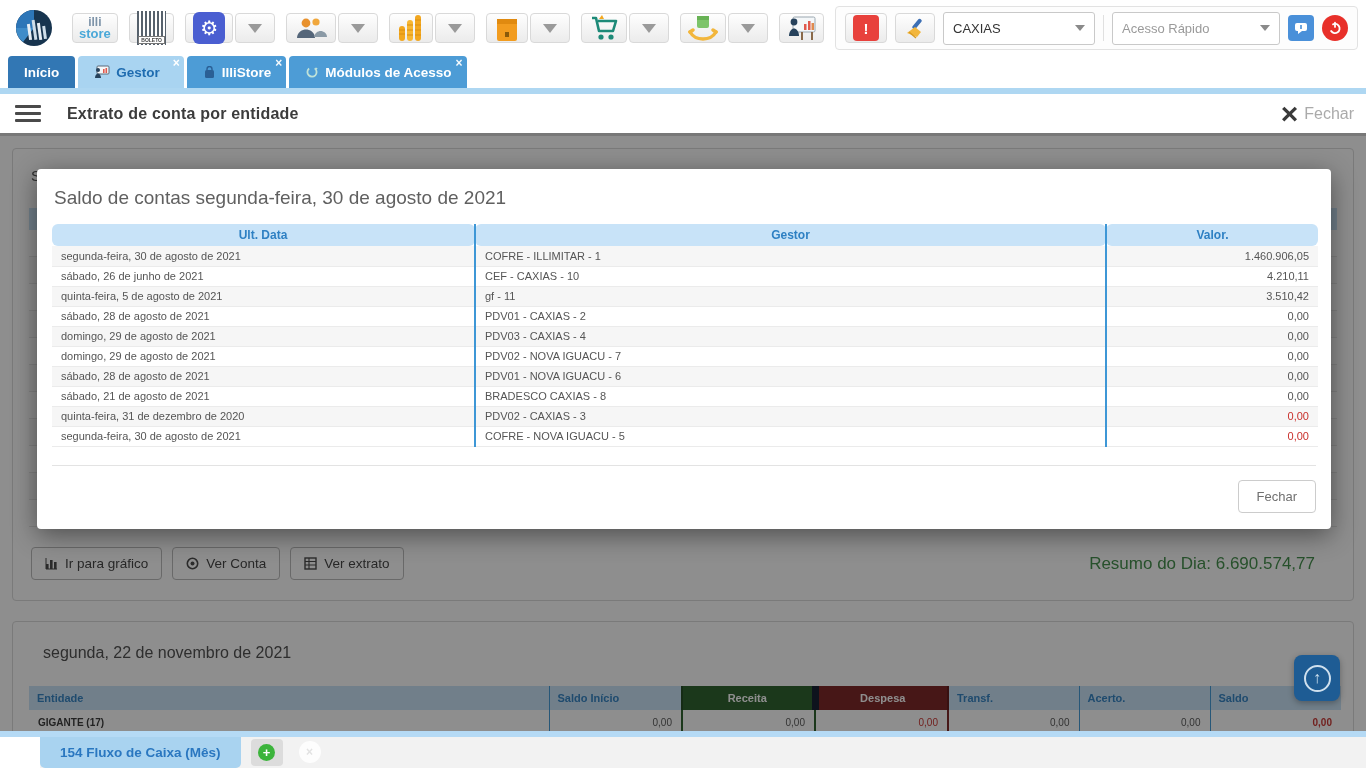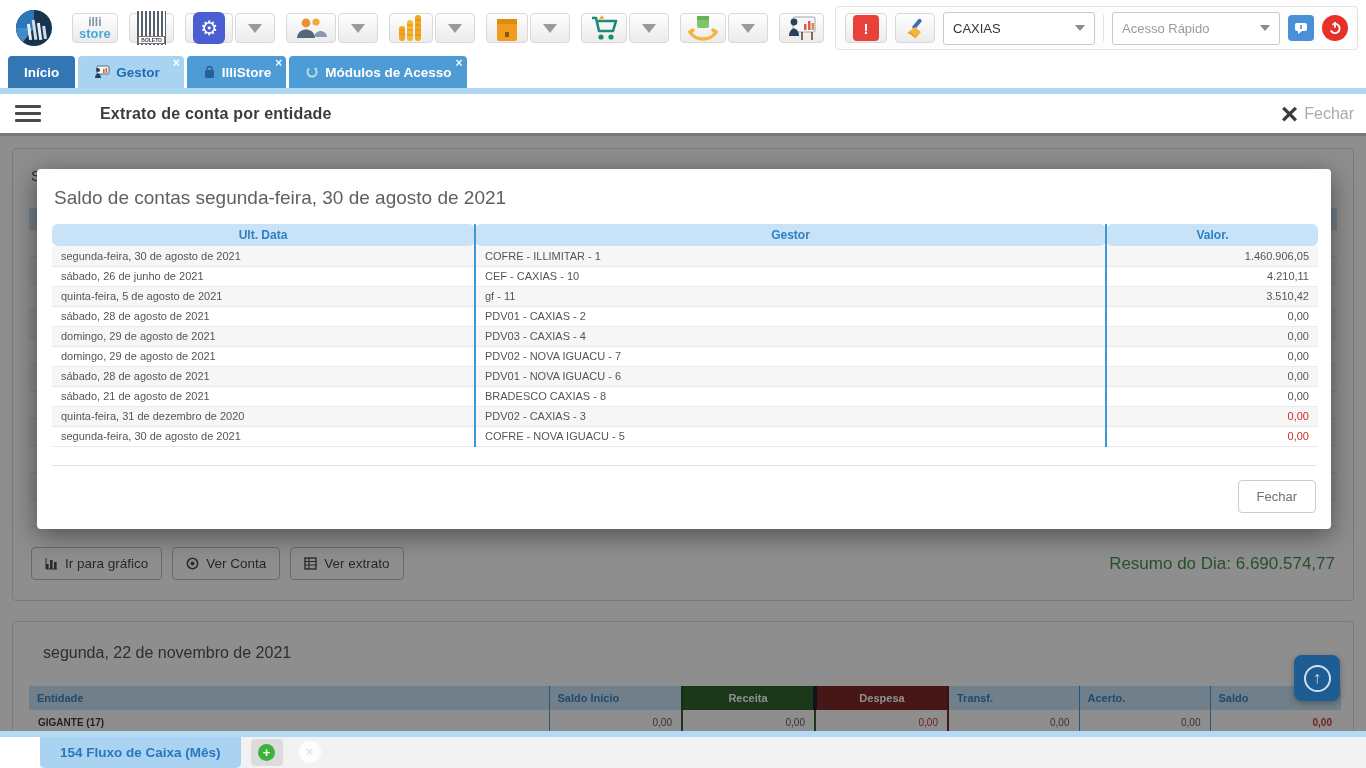--- a/index.html
+++ b/index.html
@@ -35,21 +35,21 @@
   
   .tabbar { position:absolute; top:56px; left:0; right:0; height:32px; background:#fff; display:flex; align-items:flex-end; padding-left:8px; gap:3px; z-index:80; }
   .tab { position:relative; height:32px; display:flex; align-items:center; gap:6px; padding:0 16px; border-radius:4px 4px 0 0; font-size:13.5px; font-weight:bold; cursor:pointer; }
   .tab.home { background:#3277b4; color:#fff; }
   .tab.active { background:#a9d4f1; color:#1f6cb0; padding-right:24px; }
   .tab.blue { background:#4d9cd6; color:#fff; padding-right:15px; }
   .tab .tclose { position:absolute; top:1px; right:4px; font-size:12px; color:rgba(255,255,255,0.95); font-weight:bold; line-height:12px; cursor:pointer; }
   .tabstrip { position:absolute; top:88px; left:0; right:0; height:6px; background:#aed7f2; z-index:80; }
 
   
-  .pagehead { position:absolute; top:94px; left:0; right:0; height:39px; background:#fff; display:flex; align-items:center; z-index:80;gap:33px; }
+  .pagehead { position:absolute; top:94px; left:0; right:0; height:39px; background:#fff; display:flex; align-items:center; z-index:80; }
   .burger { width:26px; margin-left:15px; cursor:pointer; }
   .burger div { height:3px; background:#4a4a4a; margin:4px 0; border-radius:1px; }
   .pagetitle { margin-left:26px; font-size:16px; color:#3c3c3c; font-weight:bold; letter-spacing:0.2px; }
   .closearea { margin-left:auto; display:flex; align-items:center; margin-right:12px; gap:6px; cursor:pointer; }
   .bigx { font-size:30px; color:#3a3a3a; font-weight:bold; line-height:28px; }
   .closelabel { font-size:16px; color:#aaa; }
 
   
   .content { position:absolute; top:133px; left:0; bottom:37px; right:0; background:#fff; border-top:3px solid #d6d6d6; padding:12px 12px 0; overflow:hidden; z-index:10; }
   .panel { border:1px solid #d9d9d9; border-radius:4px; padding:16px; background:#fff; }
@@ -61,25 +61,25 @@
   .etable .ehead .hl { flex:1; font-size:11px; font-weight:bold; color:#2e80c3; padding:5px 8px; }
   .etable .ehead .hr { width:230px; }
   .erow { display:flex; border-bottom:1px solid #e4e4e4; }
   .erow:nth-child(odd) { background:#f9f9f9; }
   .erow .nm { flex:1; font-size:11px; font-weight:bold; color:#333; padding:7px 8px; }
   .erow .vl { width:230px; font-size:11px; text-align:right; padding:7px 10px; }
   .vred { color:#c9302c; } .vgreen { color:#2e7d32; font-weight:bold; } .vblue { color:#1c75bc; font-weight:bold; }
 
   .actions { display:flex; align-items:center; gap:10px; margin:20px 2px 4px; }
   .actbtn { display:flex; align-items:center; gap:7px; border:1px solid #b9b9b9; border-radius:4px; background:#fff; padding:8px 13px; font-size:13.5px; color:#3d3d3d; cursor:pointer; }
-  .resumo { margin-left:auto; font-size:17px; color:#3e8c46; margin-right:0; }
+  .resumo { margin-left:auto; font-size:17px; color:#3e8c46; margin-right:20px; }
 
   .dtable { width:100%; border-collapse:collapse; table-layout:fixed; }
   .dtable th { font-size:11px; font-weight:bold; text-align:left; padding:6px 8px; background:#c8e3f8; color:#2e80c3; }
-  .dtable th.gr { background:#275e27; color:#fff; text-align:center; border-left:2px solid #1c451c; border-right:4px solid #0f172a; }
+  .dtable th.gr { background:#275e27; color:#fff; text-align:center; border-left:2px solid #1c451c; border-right:7px solid #0f172a; }
   .dtable th.rd { background:#7a1f1f; color:#fff; text-align:center; border-right:2px solid #5d1414; }
   .dtable th.bl { border-left:1px solid #3e97d6; }
   .dtable td { font-size:10px; color:#555; padding:7px 9px; border-bottom:1px solid #e4e4e4; }
   .dtable td.num { text-align:right; }
   .dtable td.bl { border-left:1px solid #3e97d6; }
   .dtable td.gl { border-left:2px solid #275e27; border-right:2px solid #275e27; }
   .dtable td.rl { border-right:2px solid #7a1f1f; }
   .dtable td.ent { font-weight:bold; color:#333; }
   .dtable td.dsp { color:#c9302c; }
   .dtable td.sdo { color:#c9302c; font-weight:bold; }

